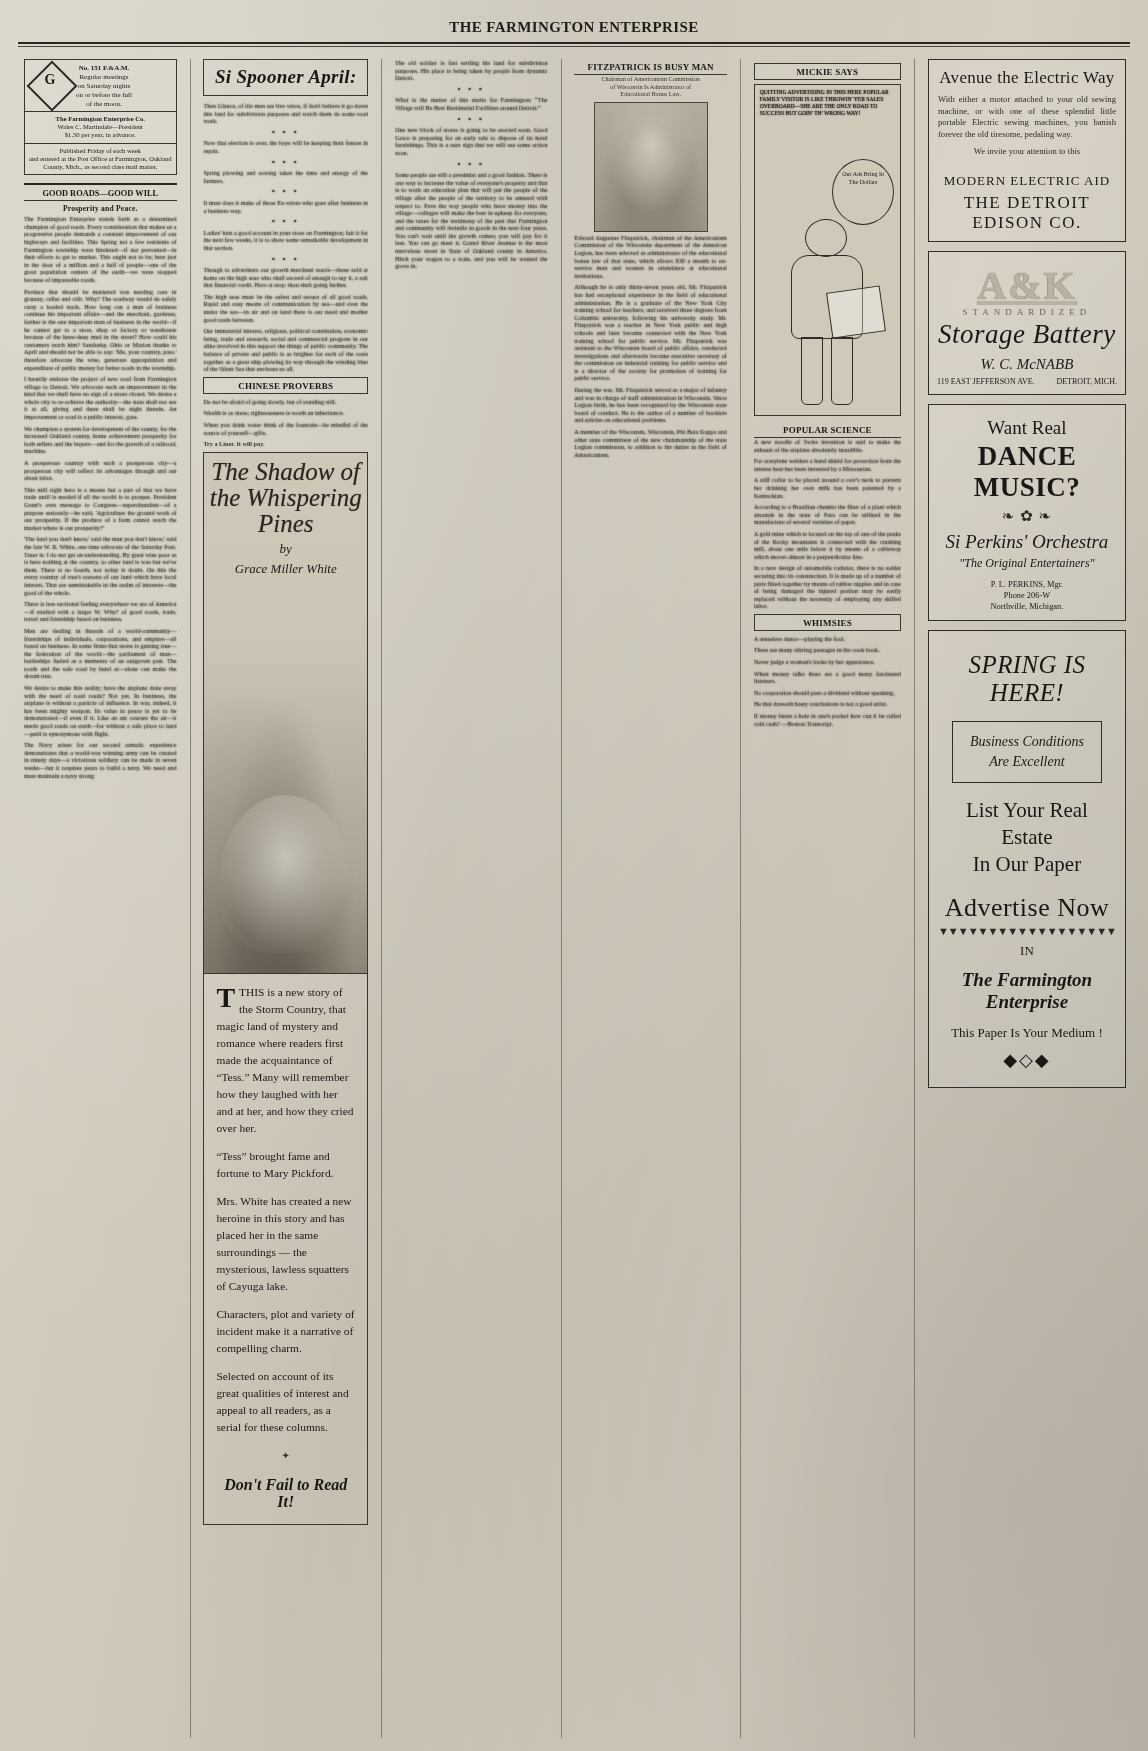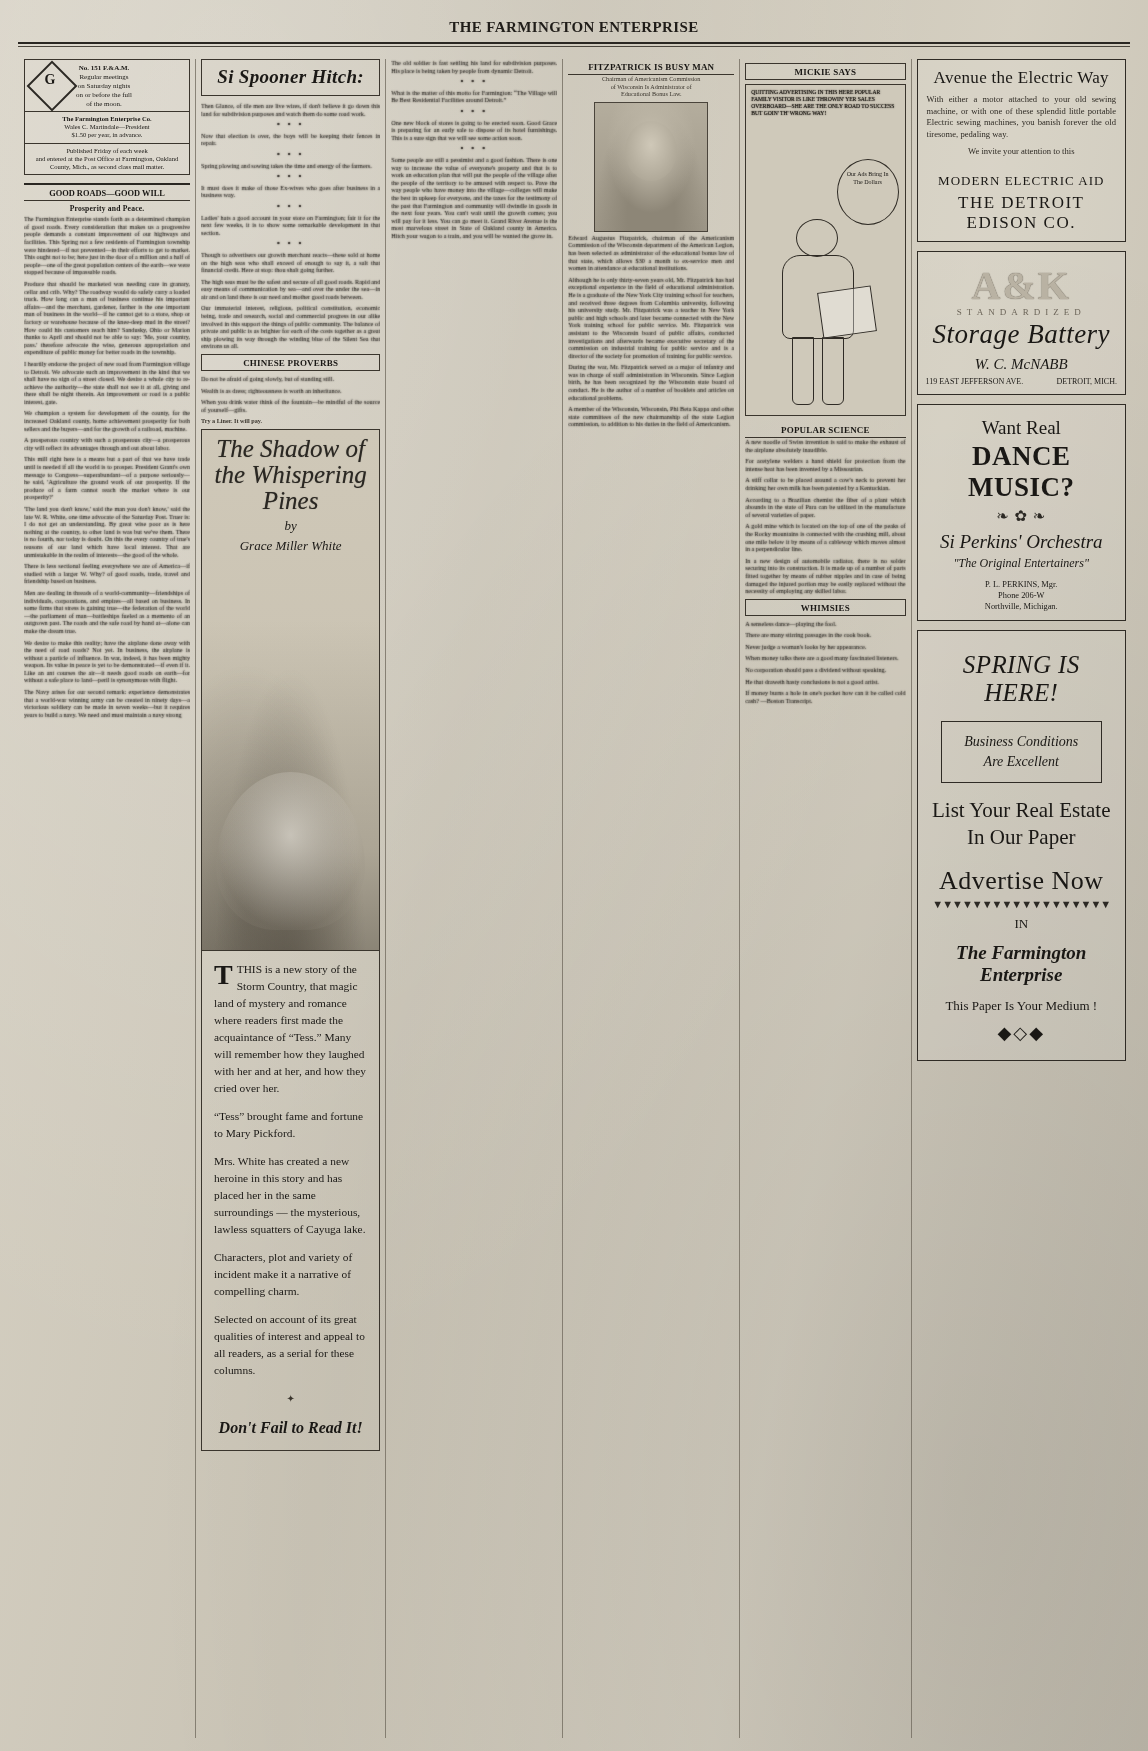--- a/index.html
+++ b/index.html
@@ -20,21 +20,21 @@
       radial-gradient(ellipse at 85% 85%, rgba(0,0,0,0.10), rgba(0,0,0,0) 60%),
       #d2ccbd;
   }
   .sheet{position:absolute;left:14px;top:9px;width:1120px;height:1735px;}
   .masthead{
     text-align:center;font-size:15px;letter-spacing:.4px;font-weight:bold;
     padding-top:10px;color:#201d19;
   }
   .rule{height:2px;background:#2a2722;margin:6px 4px 0 4px;}
   .rule.thin{height:1px;background:#4a453c;margin-top:2px;}
-  .cols{position:absolute;left:10px;top:50px;right:8px;bottom:6px;display:flex;gap:0;}
+  .cols{position:absolute;left:10px;top:50px;right:8px;bottom:6px;display:flex;gap:8px;}
   .col{position:relative;}
   .c1{width:176px;}
   .c2{width:190px;}
   .c3{width:176px;}
   .c4{width:176px;}
   .c5{width:170px;}
   .c6{width:222px;}
   .vrule{width:1px;background:#6e675b;margin:0 5px;opacity:.75;}
   .box{border:1px solid #3a352d;margin-bottom:8px;background:rgba(255,255,255,0.06);}
   .tiny{font-size:6.2px;line-height:7.6px;text-align:justify;color:#3a352d;}
@@ -69,21 +69,21 @@
   .sub{font-size:6.6px;line-height:8.2px;text-align:center;border-top:1px solid #3a352d;padding:3px 4px;}
   .goodroads{font-size:8.4px;font-weight:bold;text-align:center;padding:4px 0 2px;border-top:2px solid #2a2722;border-bottom:1px solid #3a352d;}
   
   .ad{border:1px solid #2f2b25;margin-bottom:9px;padding:8px 9px;background:rgba(255,255,255,0.10);}
   .ad-title{text-align:center;font-size:17px;letter-spacing:.3px;}
   .ad-body{font-size:8.6px;line-height:11.6px;text-align:justify;margin-top:6px;color:#2e2a24;}
   .ad-sign{text-align:center;font-size:13px;letter-spacing:1px;margin-top:15px;}
   .ad-sign2{text-align:center;font-size:17px;letter-spacing:1.5px;margin-top:4px;font-variant:small-caps;}
   .battery-box{text-align:center;padding:10px 6px 8px;}
   .ak{font-size:40px;font-weight:bold;letter-spacing:2px;color:#b9b2a3;
-      text-shadow:0 0 1px #4a443b;}
+      text-shadow:0 0 1px #4a443b;text-decoration:underline;}
   .std{font-size:9px;letter-spacing:5px;color:#6b6458;margin-top:-2px;}
   .storage{font-family:"Liberation Serif",serif;font-style:italic;font-size:27px;letter-spacing:.5px;margin-top:2px;}
   .mcnabb{font-style:italic;font-size:15px;margin-top:6px;}
   .addr{font-size:8px;display:flex;justify-content:space-between;margin-top:4px;padding:0 2px;}
   .want{text-align:center;font-size:19px;margin-top:4px;}
   .dance{text-align:center;font-size:27px;font-weight:bold;letter-spacing:.5px;margin-top:2px;}
   .orch{text-align:center;font-style:italic;font-size:19px;margin-top:6px;}
   .orch2{text-align:center;font-style:italic;font-size:12px;margin-top:3px;}
   .perkins{text-align:center;font-size:8.4px;line-height:11px;margin-top:8px;}
   .deco{text-align:center;font-size:15px;letter-spacing:1px;margin:4px 0;color:#2c2924;}
@@ -193,21 +193,21 @@
         <p>There is less sectional feeling everywhere we are of America—if studied with a larger W. Why? of good roads, trade, travel and friendship based on business.</p>
         <p>Men are dealing in threads of a world-community—friendships of individuals, corporations, and empires—all based on business. In some firms that stress is gaining true—the federation of the world—the parliament of man—battleships fueled as a memento of an outgrown past. The roads and the safe road by hand at—alone can make the dream true.</p>
         <p>We desire to make this reality; have the airplane done away with the need of road roads? Not yet. In business, the airplane is without a particle of influence. In war, indeed, it has been mighty weapon. Its value in peace is yet to be demonstrated—if even if it. Like an ant courses the air—it needs good roads on earth—for without a safe place to land—peril is synonymous with flight.</p>
         <p>The Navy arises for our second remark: experience demonstrates that a world-war winning army can be created in ninety days—a victorious soldiery can be made in seven weeks—but it requires years to build a navy. We need and must maintain a navy strong</p>
       </div>
     </div>
 
     <div class="vrule"></div>
 
     <div class="col c2 col-scroll">
-      <div class="si-spooner">Si Spooner Hitch:</div>
+      <div class="si-spooner">Si Spooner April:</div>
 
       <div class="tiny blur" style="margin-top:6px;">
         <p>Then Glance, of tile men are live wires, if don't believe it go down this land for subdivision purposes and watch them do some road work.</p>
         <div class="dots">• • •</div>
         <p>Now that election is over, the boys will be keeping their fences in repair.</p>
         <div class="dots">• • •</div>
         <p>Spring plowing and sowing takes the time and energy of the farmers.</p>
         <div class="dots">• • •</div>
         <p>It must does it make of those Ex-wives who goes after business in a business way.</p>
         <div class="dots">• • •</div>

